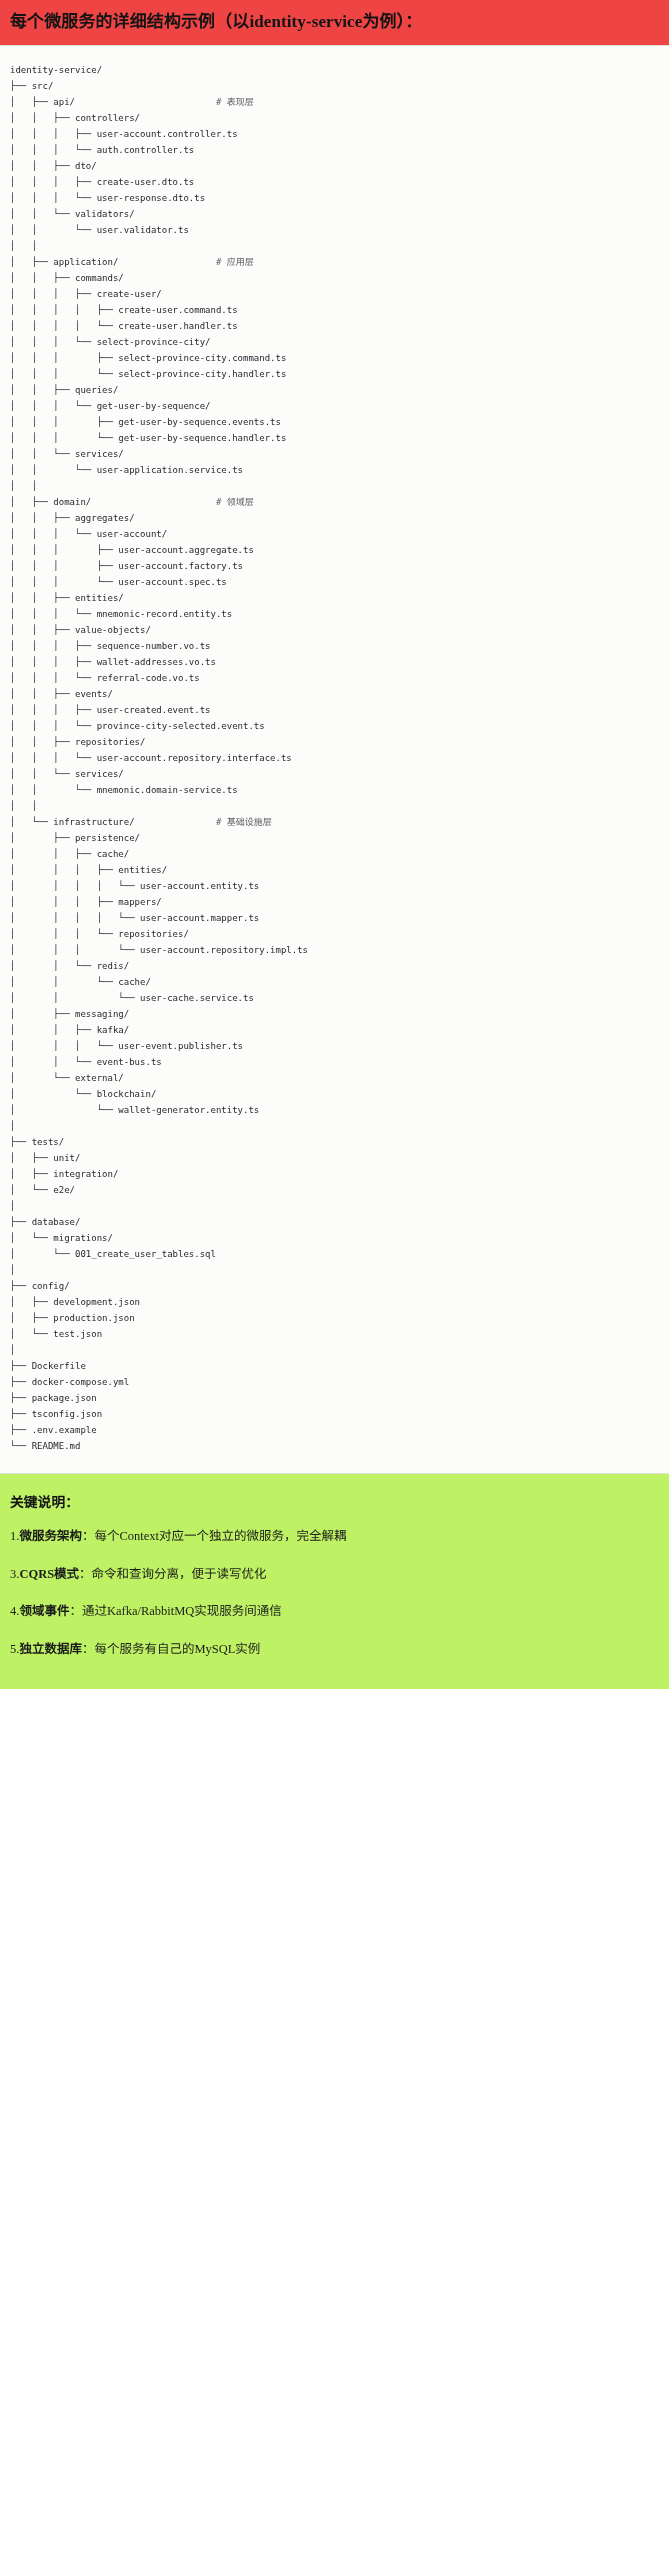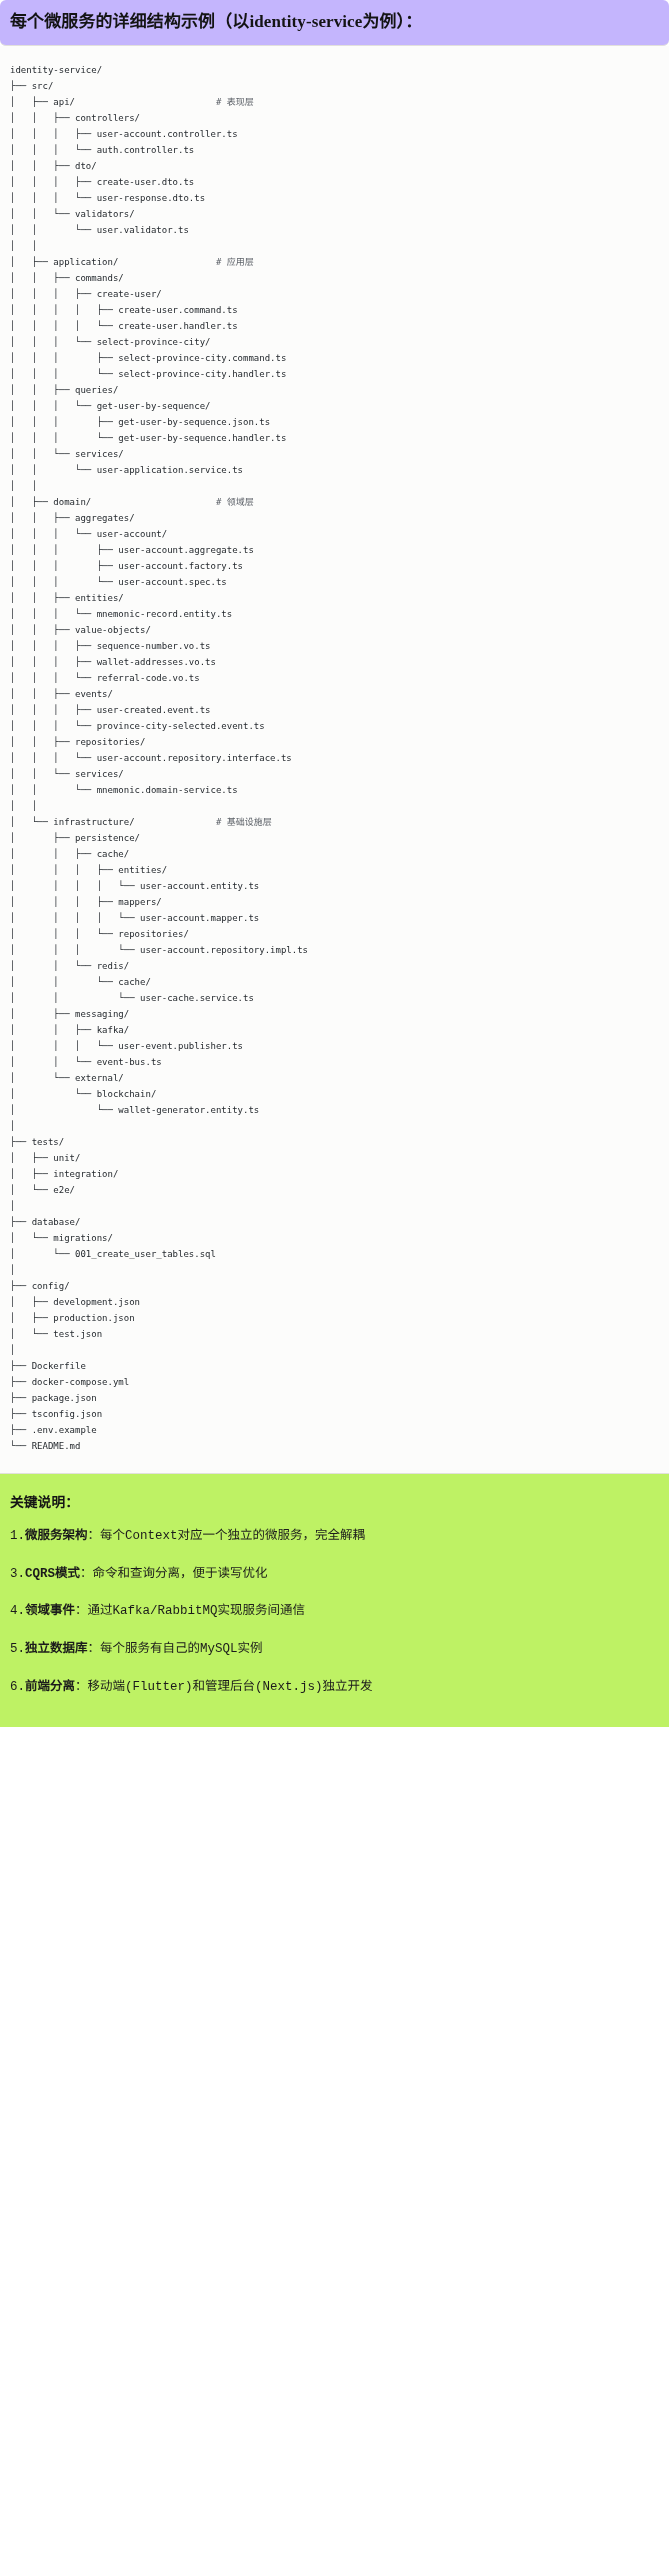--- a/index.html
+++ b/index.html
@@ -10,25 +10,24 @@
   }
   body {
     width: 669px;
     font-family: "Liberation Sans", "DejaVu Sans", sans-serif;
     color: #1f1f1f;
     -webkit-font-smoothing: antialiased;
   }
 
   
   .title-band {
-    background: #c4b5fd;
+    background: #ef4444;
     padding: 11.3px 10px 12.5px 10px;
     border-bottom: 0.6px solid #e2e0dc;
     box-sizing: border-box;
-    border-radius: 6px;
   }
   .doc-title {
     margin: 0;
     font-family: "Liberation Serif", "DejaVu Serif", serif;
     font-weight: bold;
     font-size: 17px;
     line-height: 1.25;
     letter-spacing: 0.1px;
     color: #141414;
   }
@@ -65,21 +64,21 @@
     font-weight: bold;
     font-size: 13.8px;
     color: #141414;
   }
   ol.notes {
     list-style: none;
     margin: 0;
     padding: 0;
   }
   ol.notes li {
-    font-family: Liberation Mono, monospace;
+    font-family: Liberation Serif, serif;
     font-size: 12.5px;
     line-height: 1.5;
     color: #1b1b1b;
     margin-bottom: 19px;
   }
   ol.notes li .num {
     font-weight: normal;
   }
   ol.notes li .term {
     font-weight: bold;
@@ -119,21 +118,21 @@
 <span>│   ├── application/                  </span><span class="cmt"># 应用层</span>
 <span>│   │   ├── commands/</span>
 <span>│   │   │   ├── create-user/</span>
 <span>│   │   │   │   ├── create-user.command.ts</span>
 <span>│   │   │   │   └── create-user.handler.ts</span>
 <span>│   │   │   └── select-province-city/</span>
 <span>│   │   │       ├── select-province-city.command.ts</span>
 <span>│   │   │       └── select-province-city.handler.ts</span>
 <span>│   │   ├── queries/</span>
 <span>│   │   │   └── get-user-by-sequence/</span>
-<span>│   │   │       ├── get-user-by-sequence.json.ts</span>
+<span>│   │   │       ├── get-user-by-sequence.events.ts</span>
 <span>│   │   │       └── get-user-by-sequence.handler.ts</span>
 <span>│   │   └── services/</span>
 <span>│   │       └── user-application.service.ts</span>
 <span>│   │</span>
 <span>│   ├── domain/                       </span><span class="cmt"># 领域层</span>
 <span>│   │   ├── aggregates/</span>
 <span>│   │   │   └── user-account/</span>
 <span>│   │   │       ├── user-account.aggregate.ts</span>
 <span>│   │   │       ├── user-account.factory.ts</span>
 <span>│   │   │       └── user-account.spec.ts</span>
@@ -193,16 +192,15 @@
 <span>└── README.md</span></pre>
 </div>
 
 <div class="notes-band">
   <h2 class="notes-title">关键说明：</h2>
   <ol class="notes">
       <li><span class="num">1.</span><span class="term">微服务架构</span><span class="desc">：每个Context对应一个独立的微服务，完全解耦</span></li>
       <li><span class="num">3.</span><span class="term">CQRS模式</span><span class="desc">：命令和查询分离，便于读写优化</span></li>
       <li><span class="num">4.</span><span class="term">领域事件</span><span class="desc">：通过Kafka/RabbitMQ实现服务间通信</span></li>
       <li><span class="num">5.</span><span class="term">独立数据库</span><span class="desc">：每个服务有自己的MySQL实例</span></li>
-      <li><span class="num">6.</span><span class="term">前端分离</span><span class="desc">：移动端(Flutter)和管理后台(Next.js)独立开发</span></li>
     </ol>
 </div>
 
 
 </body></html>

